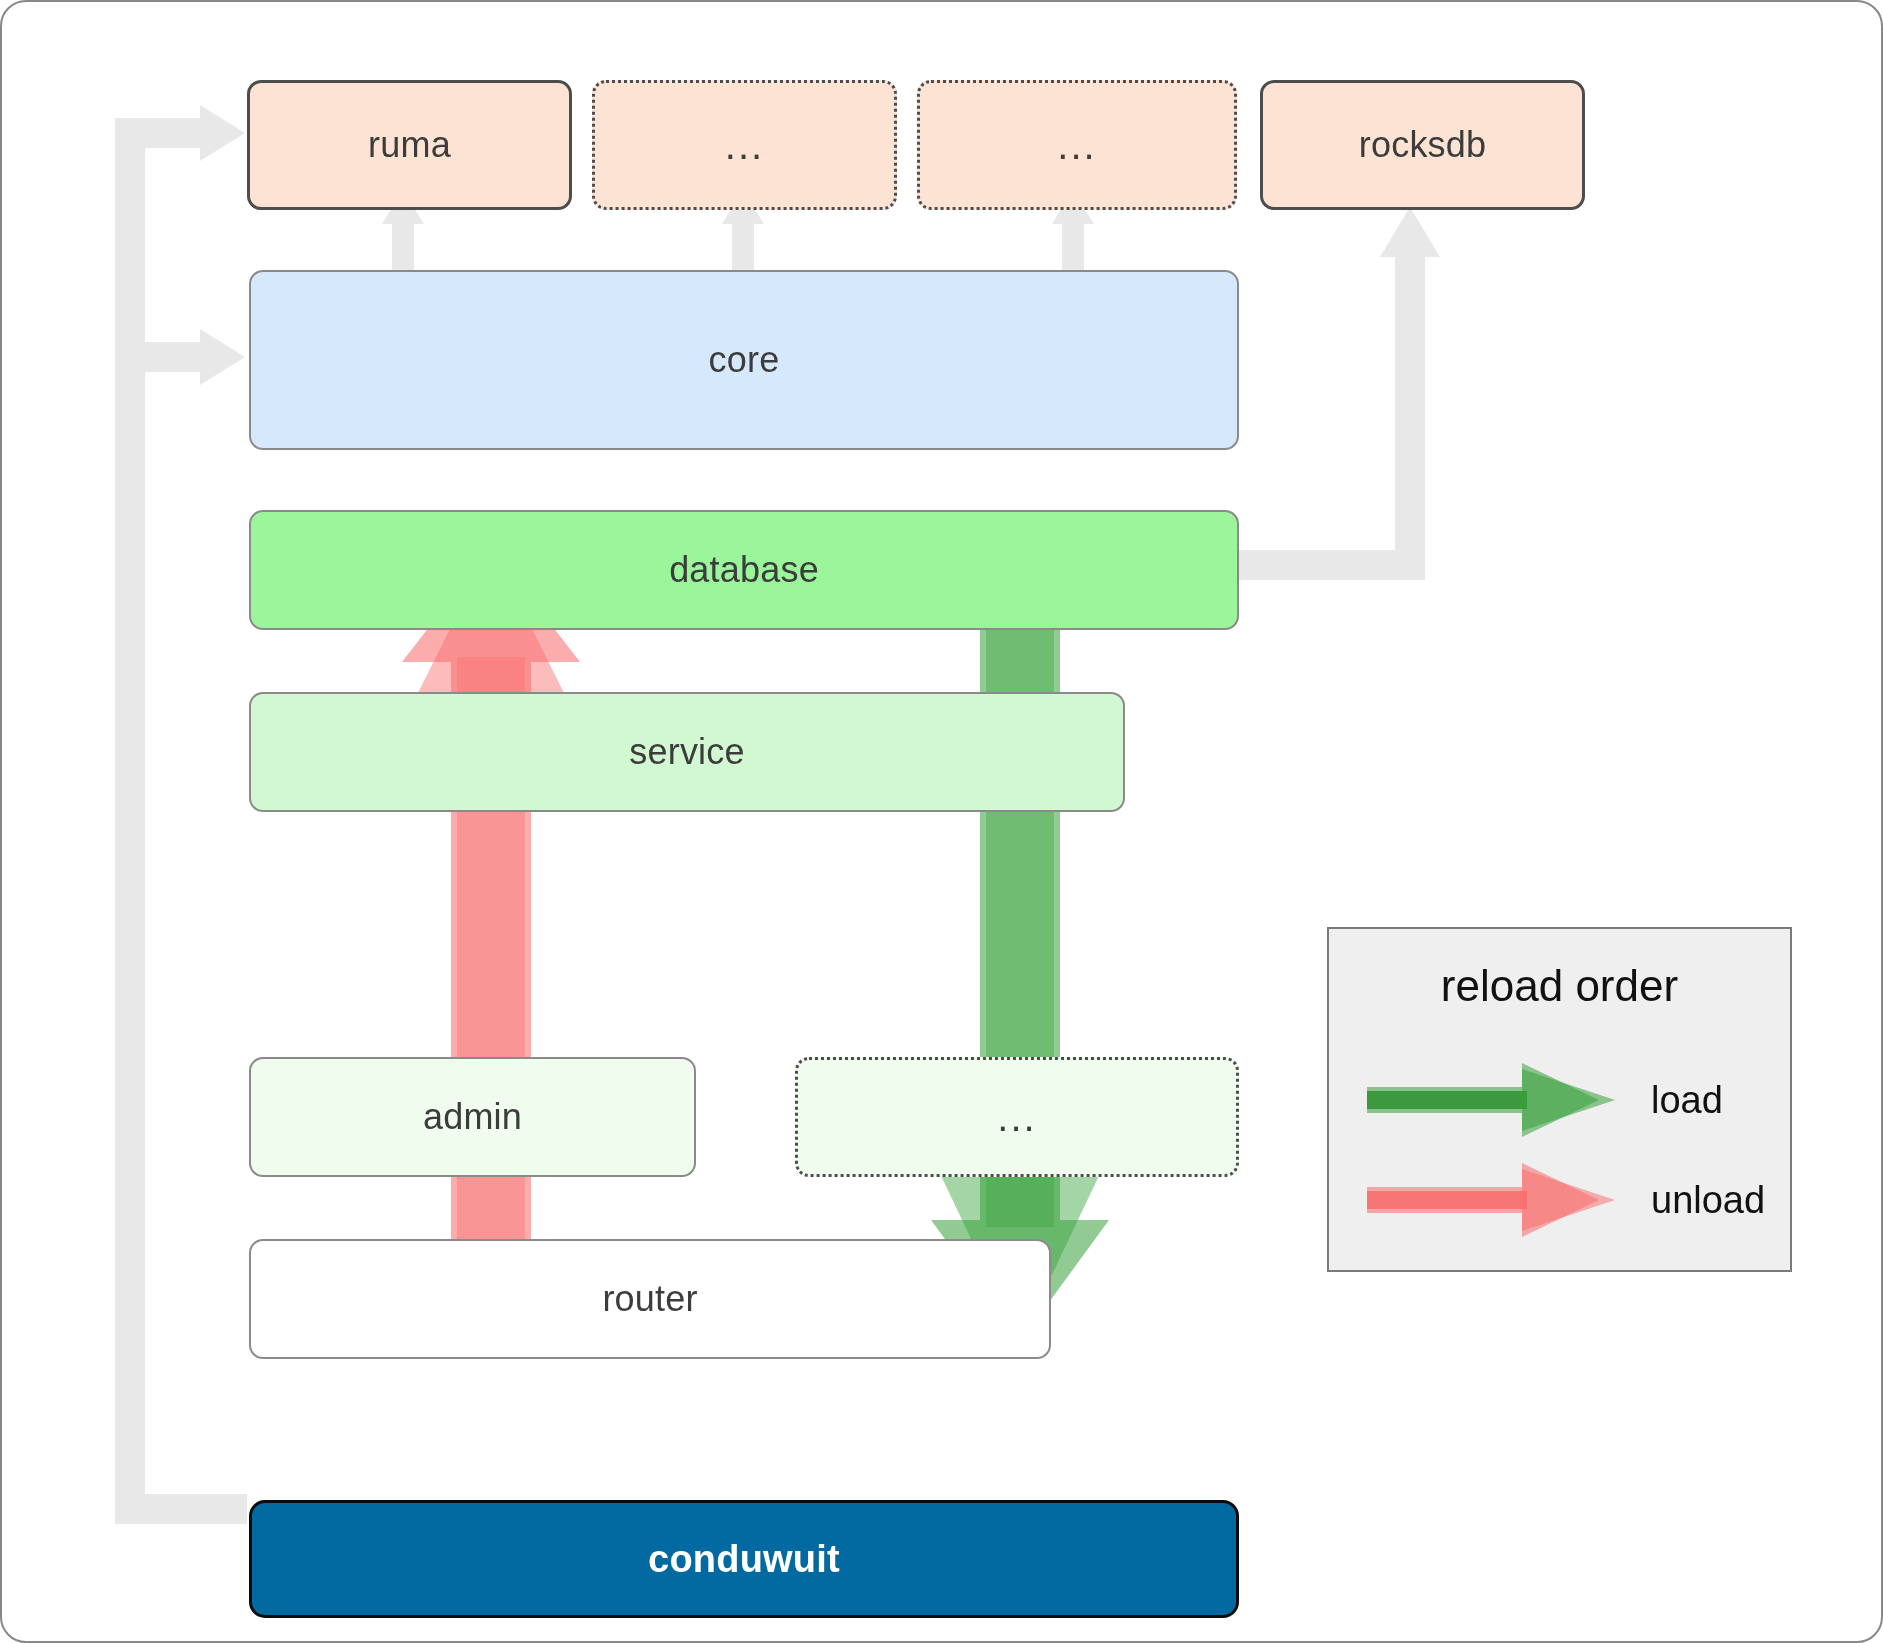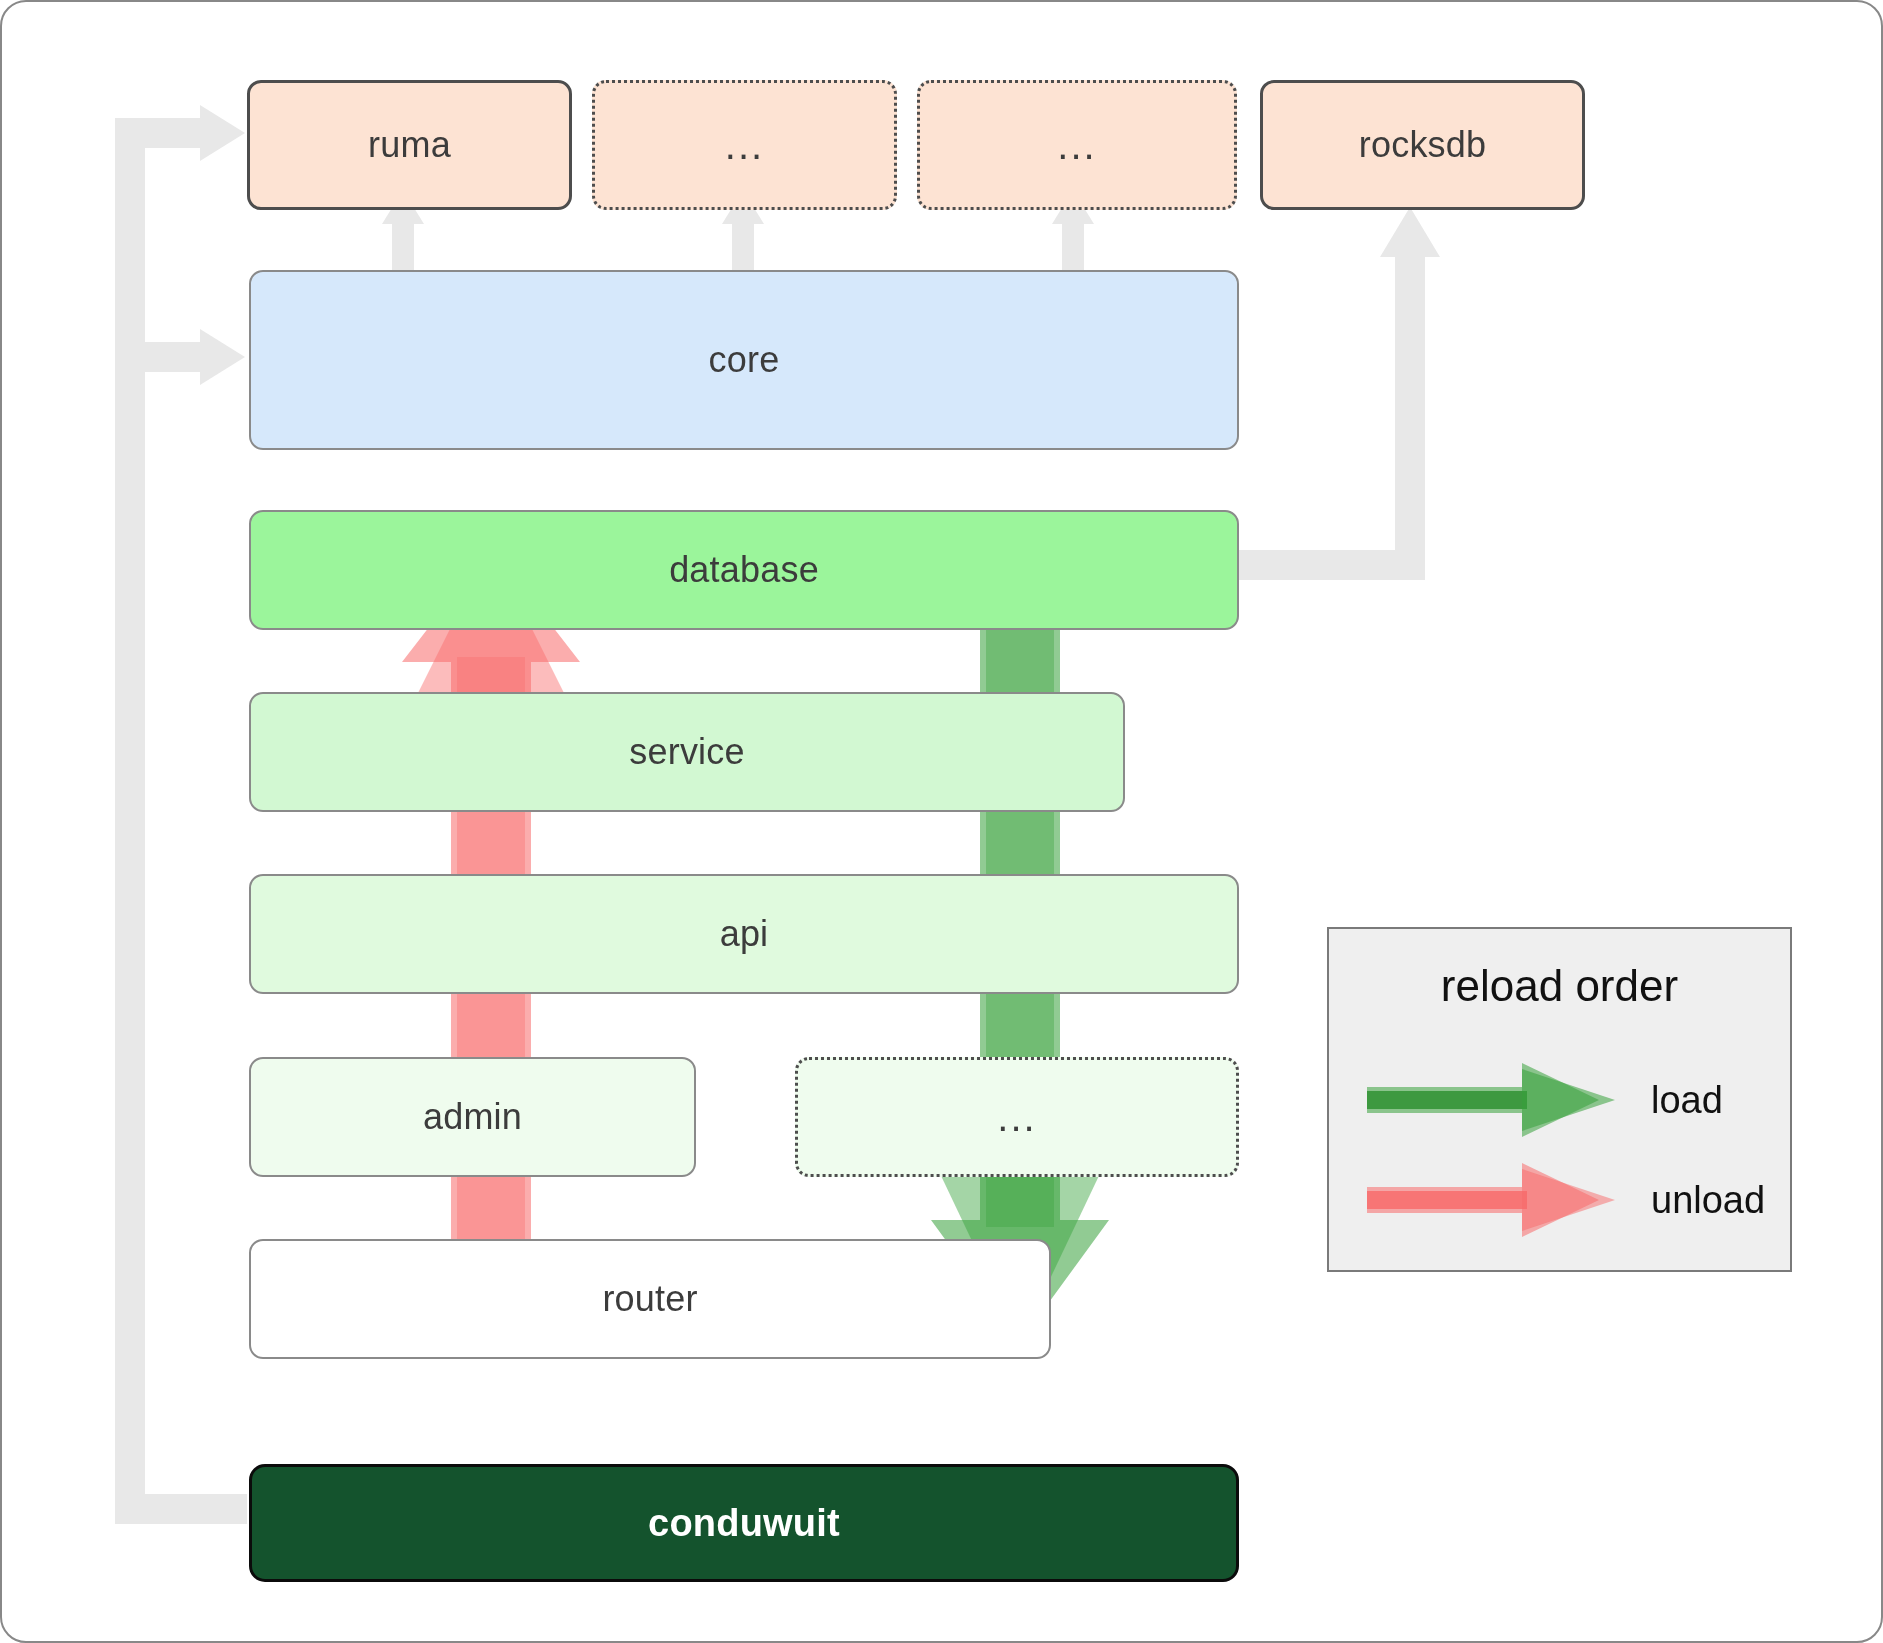--- a/index.html
+++ b/index.html
@@ -37,26 +37,27 @@
   .dep{background:#fde3d3;}
   .core-box{background:#d6e8fb;}
   .lyr-database{background:#9bf59b;}
   .lyr-service{background:#d2f8d2;}
   .lyr-api{background:#e0fade;}
   .lyr-admin{background:#effcee;justify-content:center;}
   .lyr-ellipsis{background:#effcee;}
   .lyr-router{background:#ffffff;}
 
   .root-box{
-    background:#14532d;
+    background:#0369a1;
     border:3px solid #0b0b0b;
     border-radius:16px;
     color:#ffffff;
     font-size:38px;
     font-weight:bold;
+    margin-top:36px;
   }
 
   .legend{
     position:absolute;
     left:1325px;top:925px;
     width:465px;height:345px;
     background:#efefef;
     border:2px solid #7a7a7a;
     box-sizing:border-box;
     z-index:6;
@@ -153,23 +154,20 @@
   </div>
 
   <div class="node node-thin lyr-database" style="left:247px;top:508px;width:990px;height:120px;">
     <span>database</span>
   </div>
 
   <div class="node node-thin lyr-service" style="left:247px;top:690px;width:876px;height:120px;">
     <span>service</span>
   </div>
 
-  <div class="node node-thin lyr-api" style="left:247px;top:872px;width:990px;height:120px;">
-    <span>api</span>
-  </div>
 
   <div class="node node-thin lyr-admin" style="left:247px;top:1055px;width:447px;height:120px;">
     <span>admin</span>
   </div>
 
   <div class="node node-dotted lyr-ellipsis" style="left:793px;top:1055px;width:444px;height:120px;">
     <span class="ellipsis-dots">...</span>
   </div>
 
   <div class="node node-thin lyr-router" style="left:247px;top:1237px;width:802px;height:120px;">

